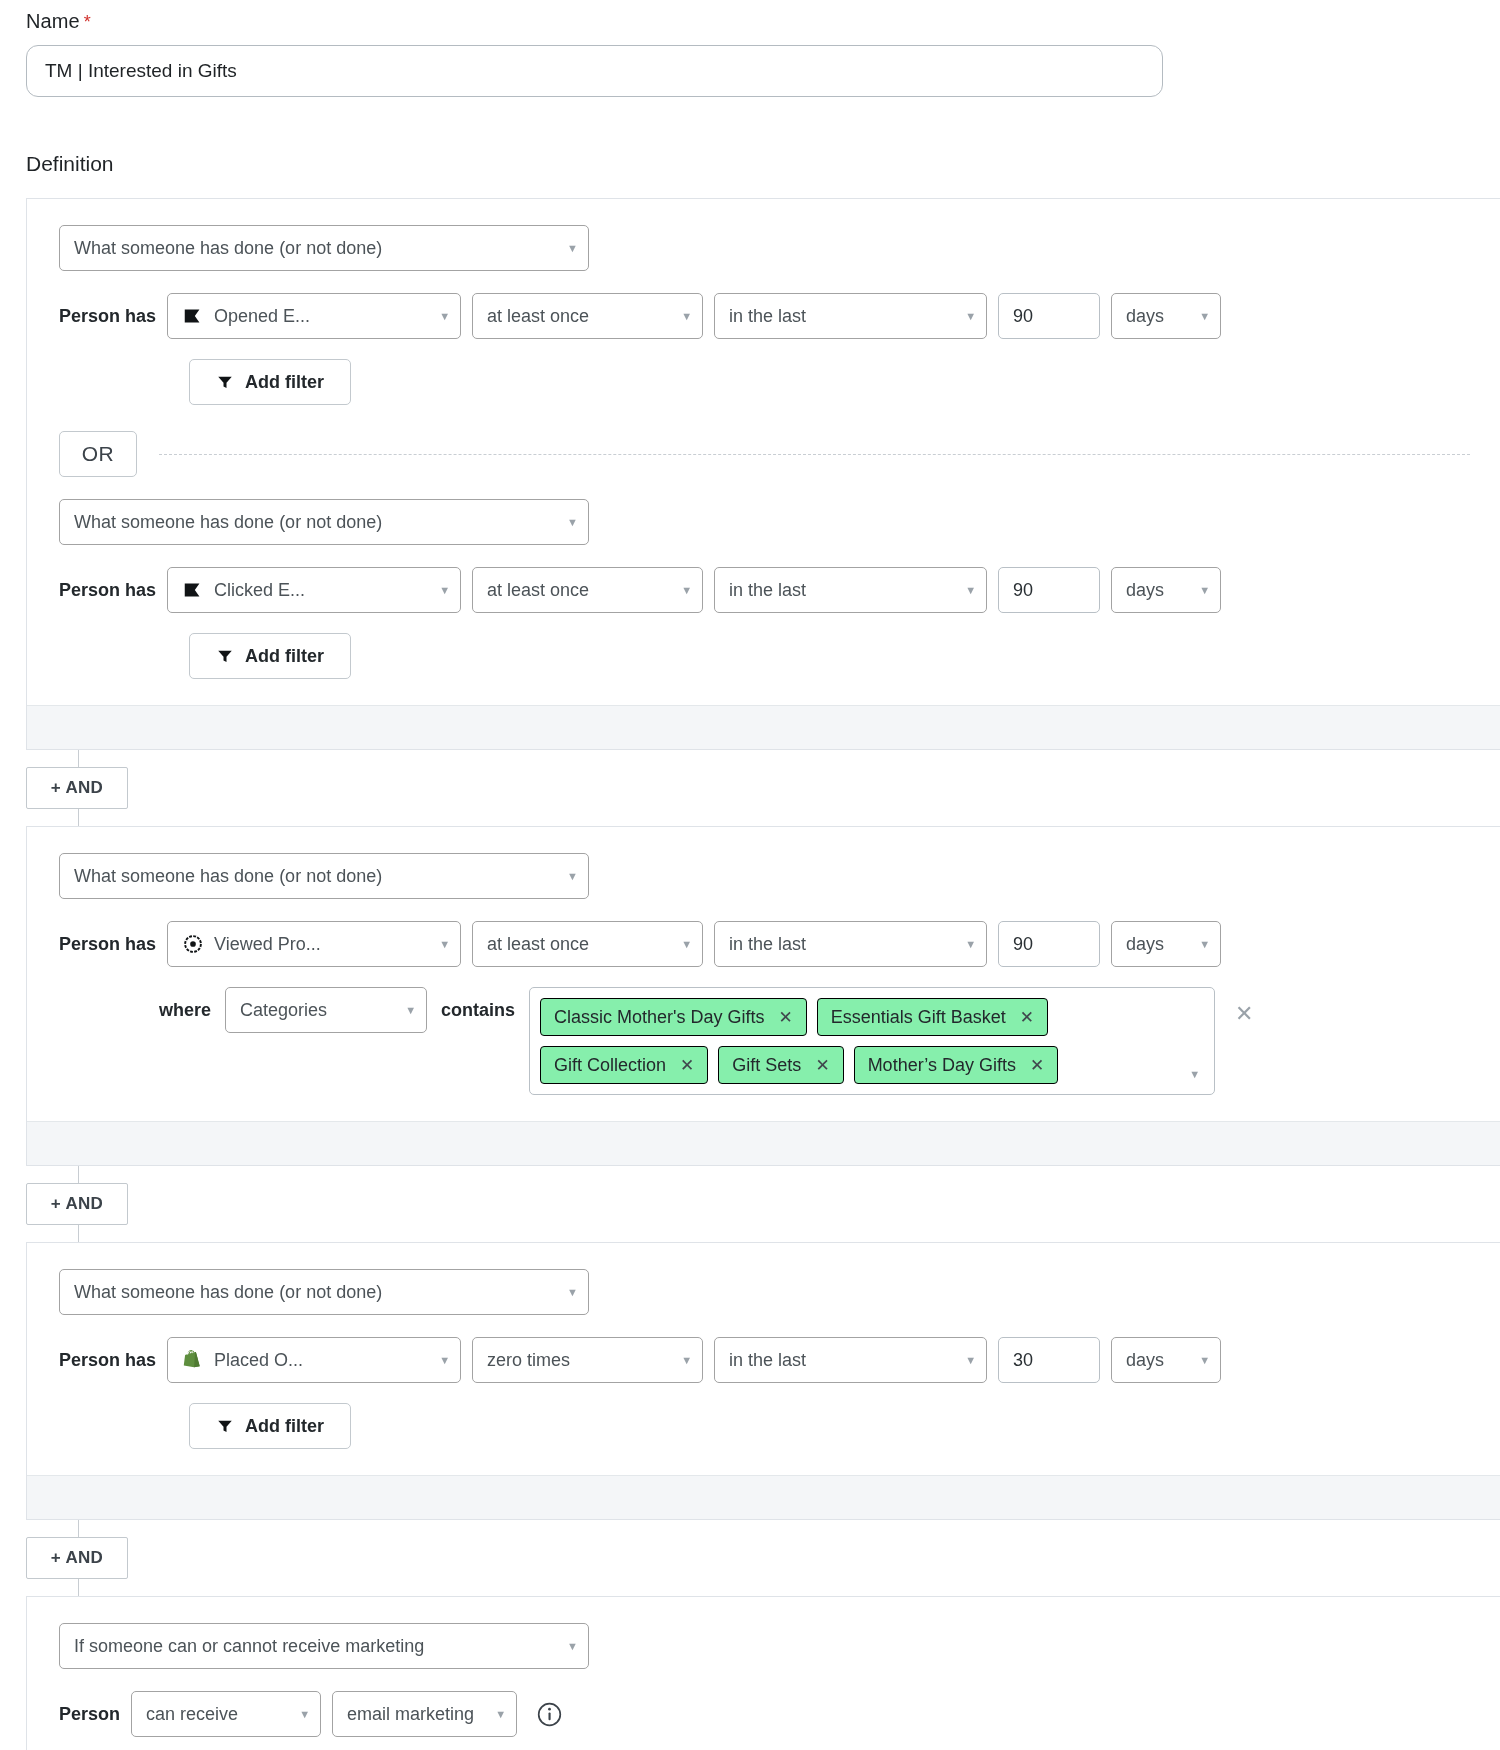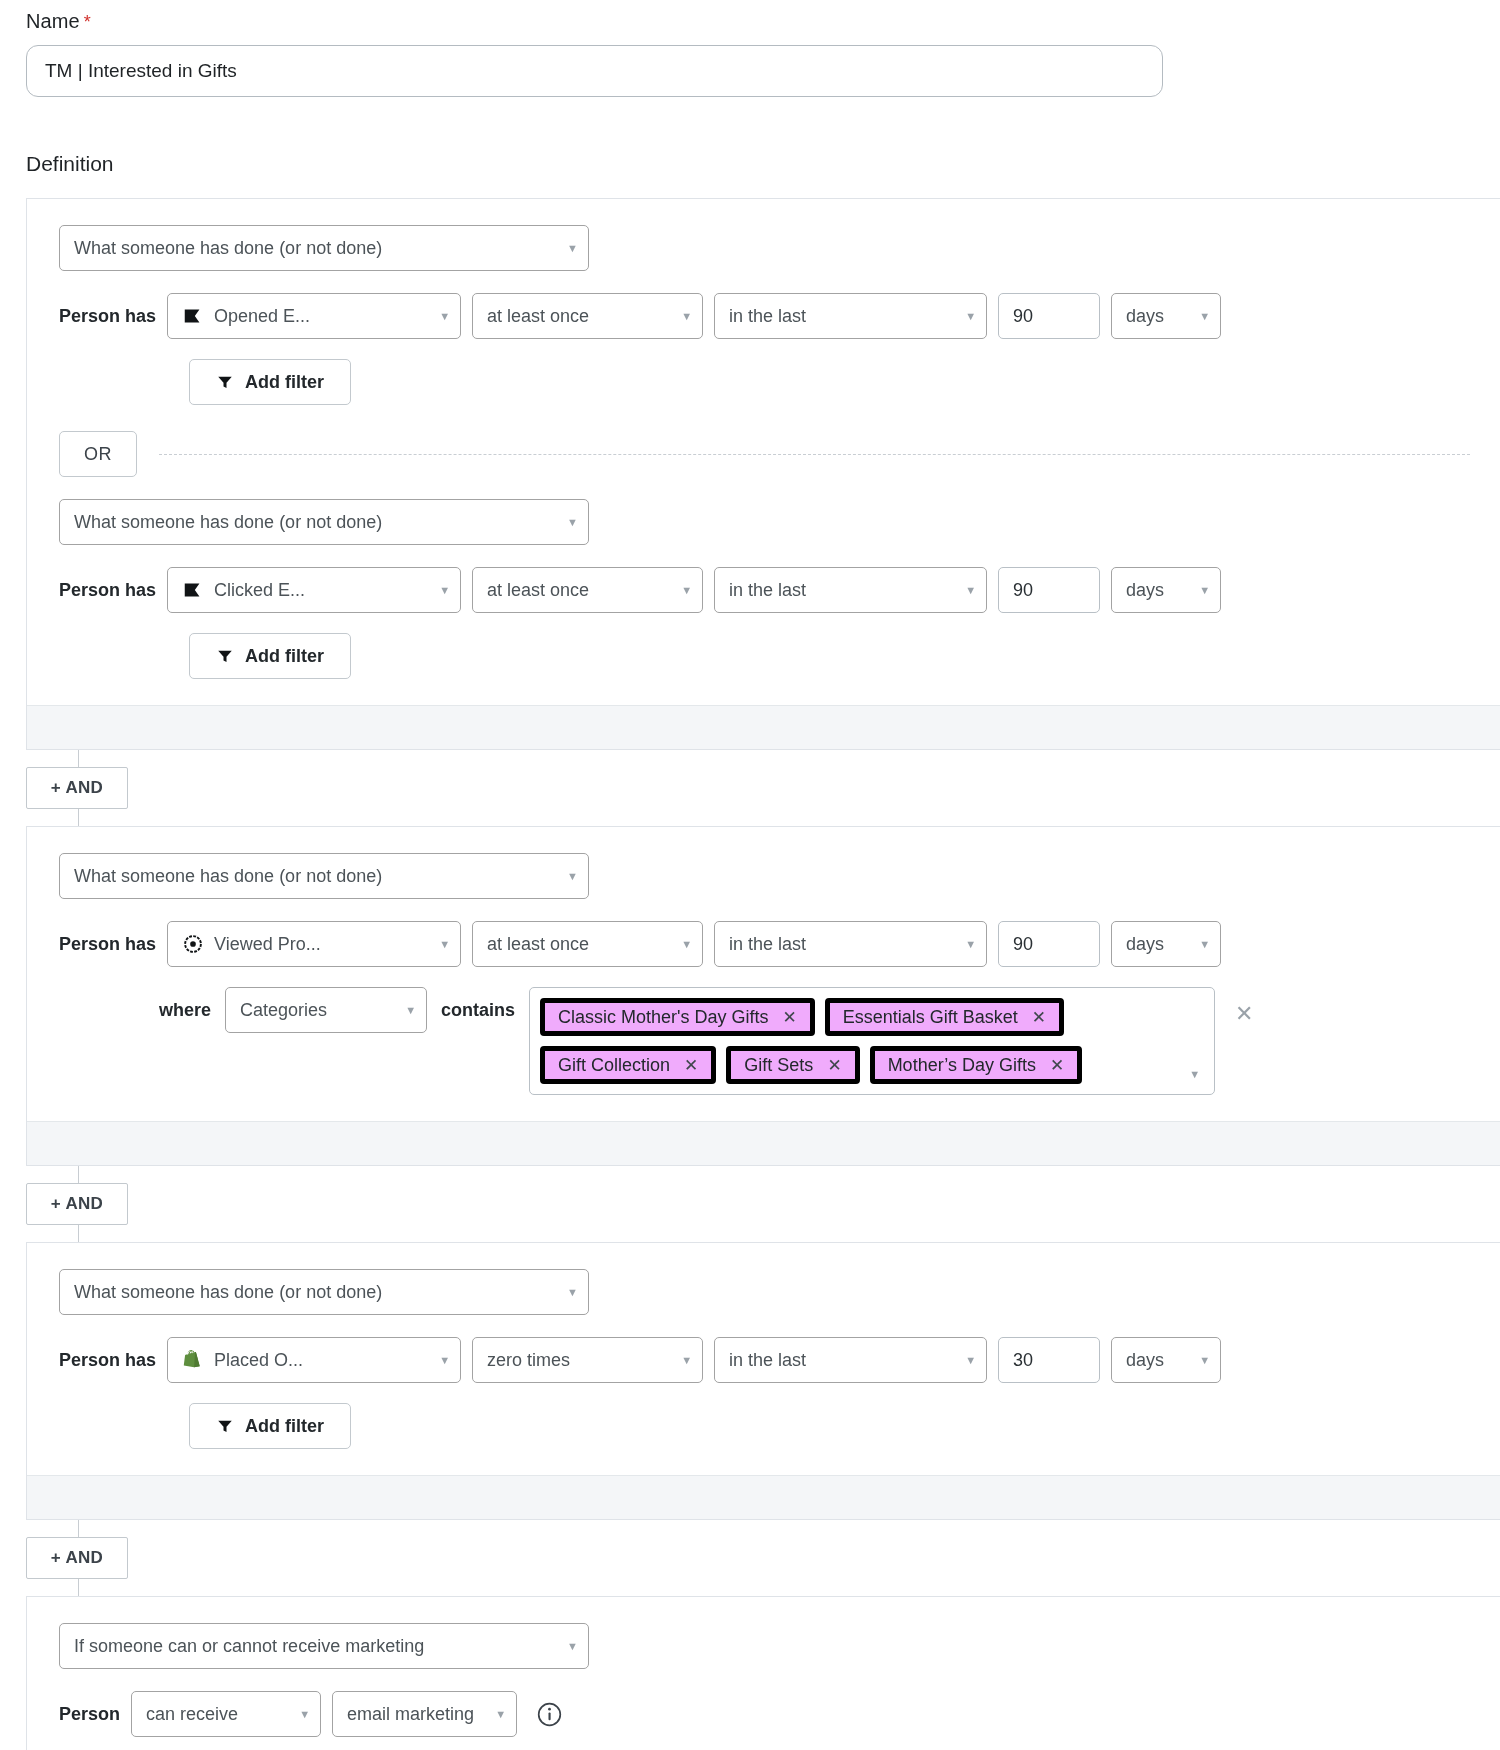--- a/index.html
+++ b/index.html
@@ -189,21 +189,21 @@
     align-items: center;
     margin: 0 0 22px 0;
     padding-right: 30px;
   }
   .or-btn {
     width: 78px; height: 46px;
     border: 1px solid #c3c9ce;
     border-radius: 5px;
     background: #fff;
     display: flex; align-items: center; justify-content: center;
-    font-size: 18px;
+    font-size: 21px;
     color: #3c434a;
     cursor: pointer;
     letter-spacing: .4px;
   }
   .or-line {
     flex: 1;
     height: 0;
     border-top: 1px dashed #c9ced3;
     margin-left: 22px;
   }
@@ -233,22 +233,22 @@
     align-content: flex-start;
     position: relative;
   }
   .chips-box .caret {
     position: absolute;
     right: 14px; bottom: 14px;
     color: #9aa2a9;
     font-size: 11px;
   }
   .chip {
-    background: #f0abfc;
-    border: 5px solid #000000;
+    background: #86efac;
+    border: 1px solid #000000;
     border-radius: 4px;
     height: 38px;
     display: inline-flex;
     align-items: center;
     gap: 14px;
     padding: 0 13px;
     font-size: 18px;
     color: #23282c;
     white-space: nowrap;
   }

